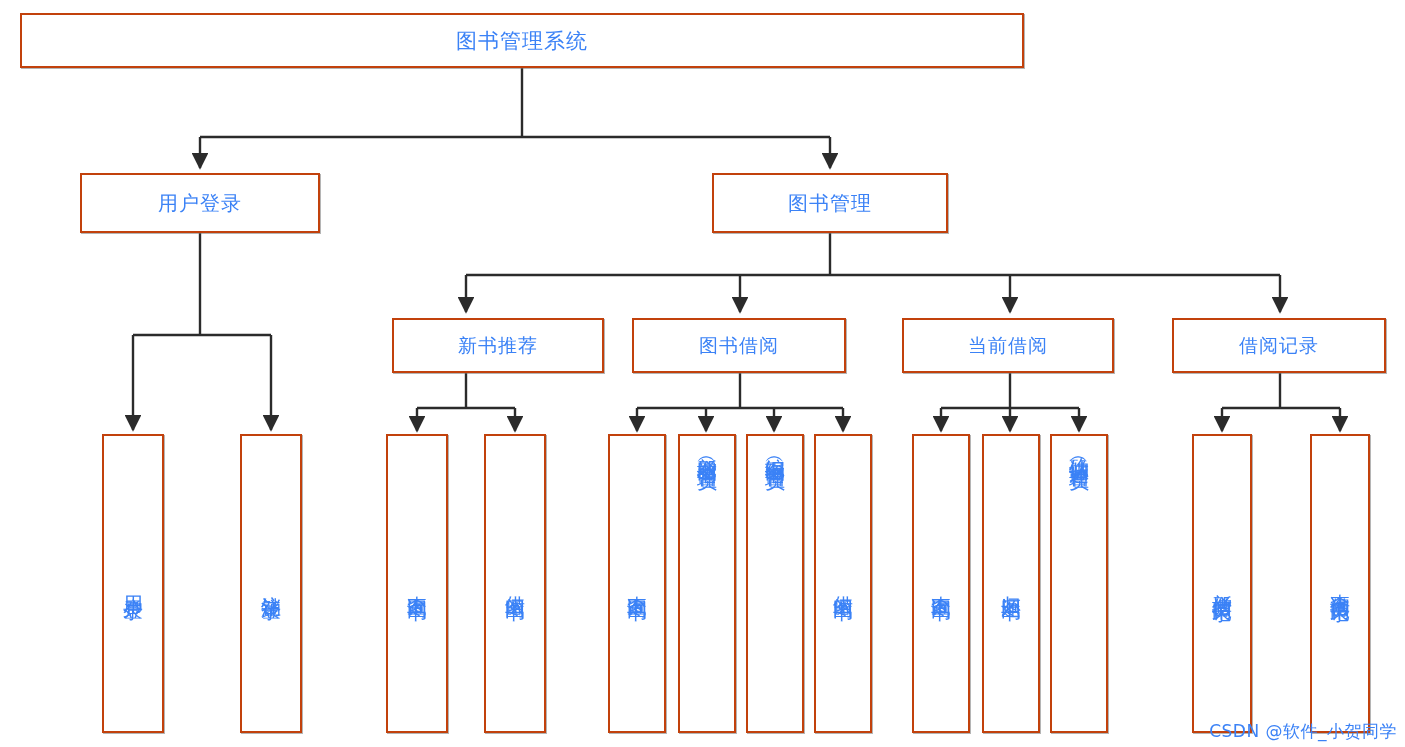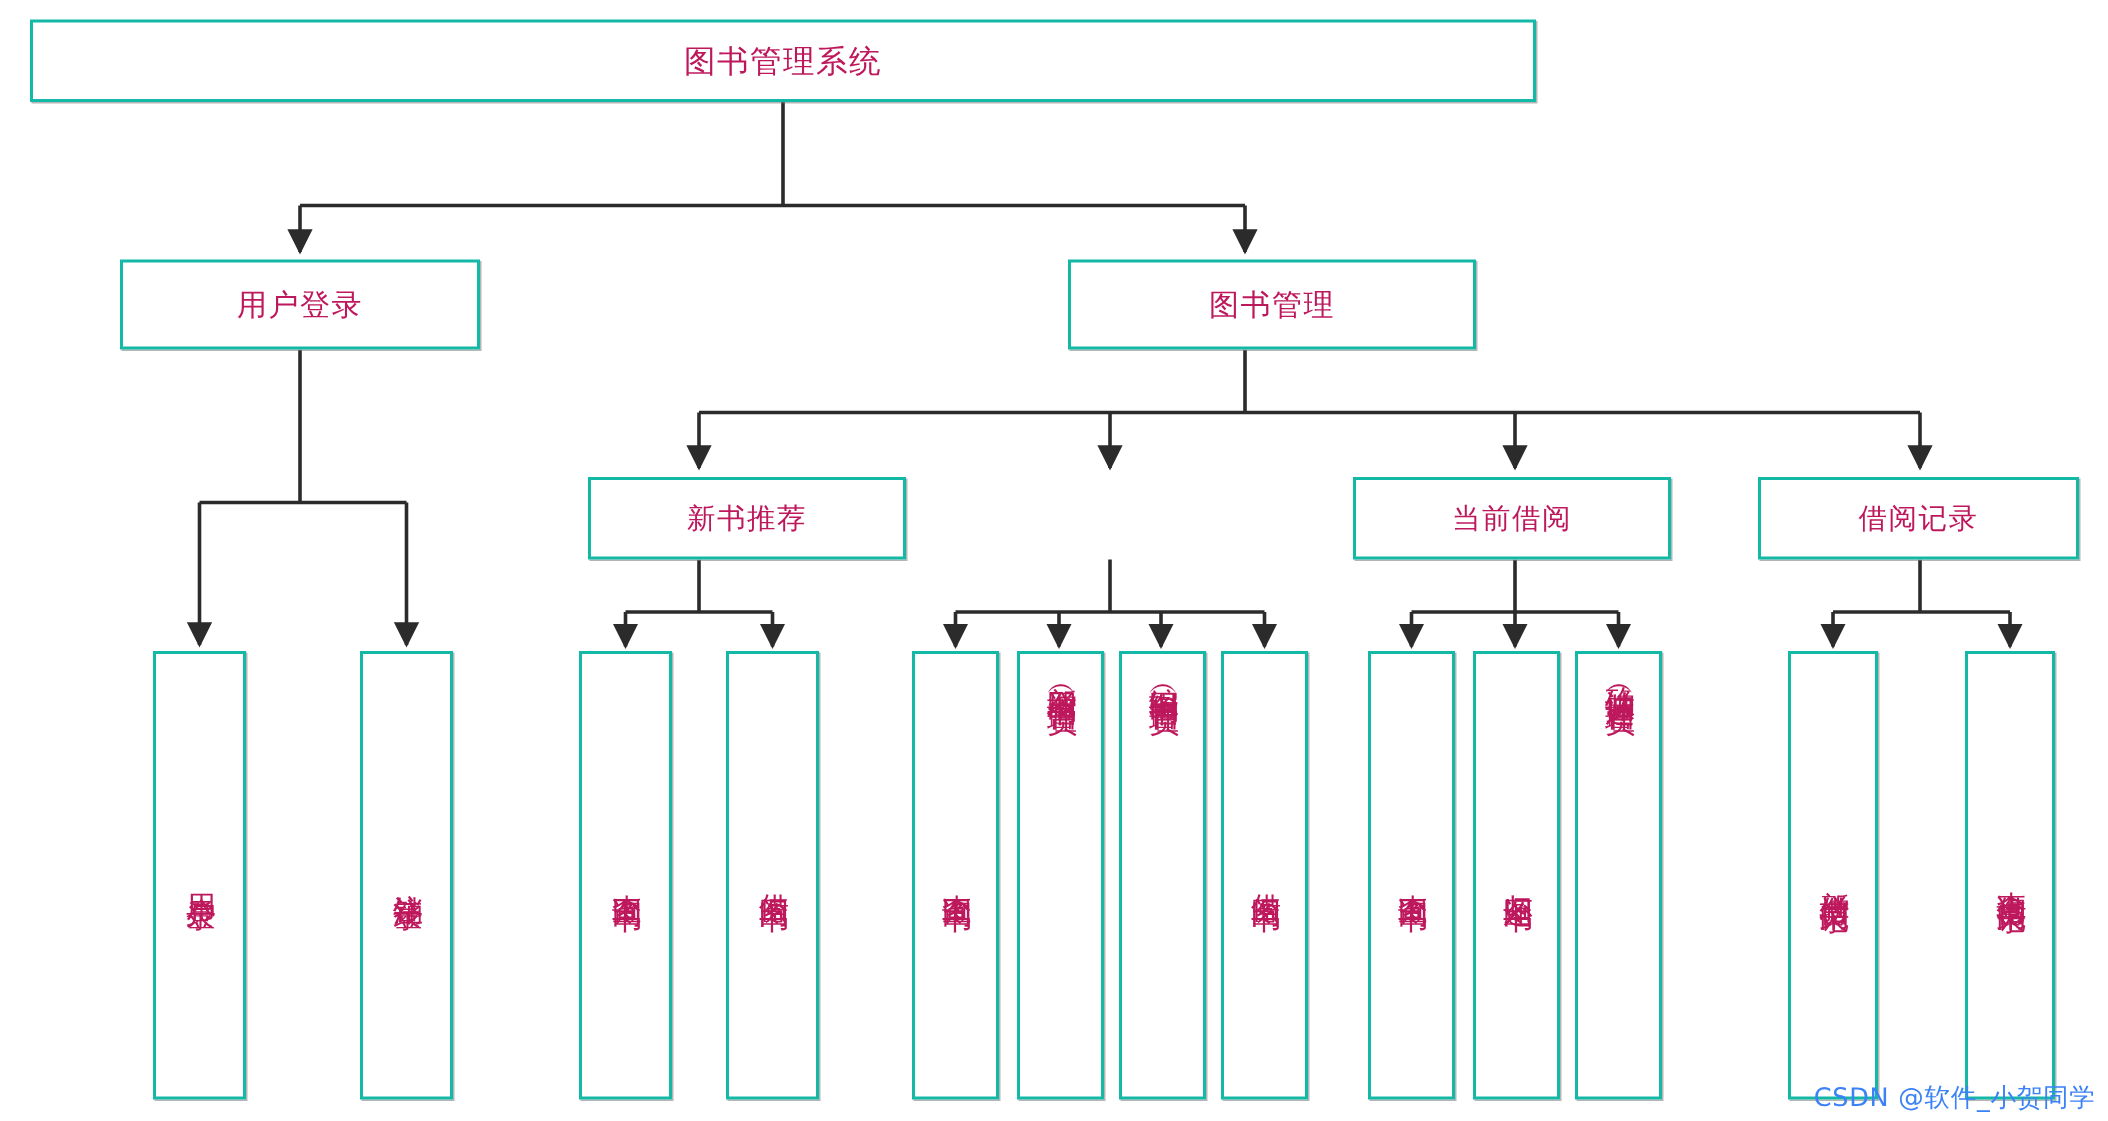--- a/index.html
+++ b/index.html
@@ -23,28 +23,27 @@
     left: 0;
     top: 0;
     width: 1405px;
     height: 747px;
     pointer-events: none;
   }
   .node {
     position: absolute;
     box-sizing: border-box;
     background: #ffffff;
-    border: 2px solid #14b8a6;
+    border: 2px solid #c2410c;
     box-shadow: 1px 1px 0 rgba(120,120,120,0.55);
     display: flex;
     align-items: center;
     justify-content: center;
-    color: #be185d;
+    color: #3b82f6;
     z-index: 2;
-    font-family: Liberation Serif, serif;
   }
   .node.root {
     font-size: 21px;
   }
   .node.level2 {
     font-size: 20px;
   }
   .node.level3 {
     font-size: 19px;
   }
@@ -135,27 +134,30 @@
     </g>
   </svg>
 
   <div class="node root" style="left:20px; top:13px; width:1004px; height:55px;">
     <span class="hlabel">图书管理系统</span>
   </div>
 
   <div class="node level2" style="left:80px; top:173px; width:240px; height:60px;">
     <span class="hlabel">用户登录</span>
   </div>
-  <div class="node level2" style="left:712px; top:173px; width:272px; height:60px;">
+  <div class="node level2" style="left:712px; top:173px; width:236px; height:60px;">
     <span class="hlabel">图书管理</span>
   </div>
 
   <div class="node level3" style="left:360px; top:318px; width:212px; height:55px;margin-left:32px;">
     <span class="hlabel">新书推荐</span>
   </div>
+  <div class="node level3" style="left:632px; top:318px; width:214px; height:55px;">
+    <span class="hlabel">图书借阅</span>
+  </div>
   <div class="node level3" style="left:902px; top:318px; width:212px; height:55px;">
     <span class="hlabel">当前借阅</span>
   </div>
   <div class="node level3" style="left:1172px; top:318px; width:214px; height:55px;">
     <span class="hlabel">借阅记录</span>
   </div>
 
   <div class="node leaf mid" style="left:102px; top:434px; width:62px; height:299px;">
     <span class="vlabel">用户登录</span>
   </div>

